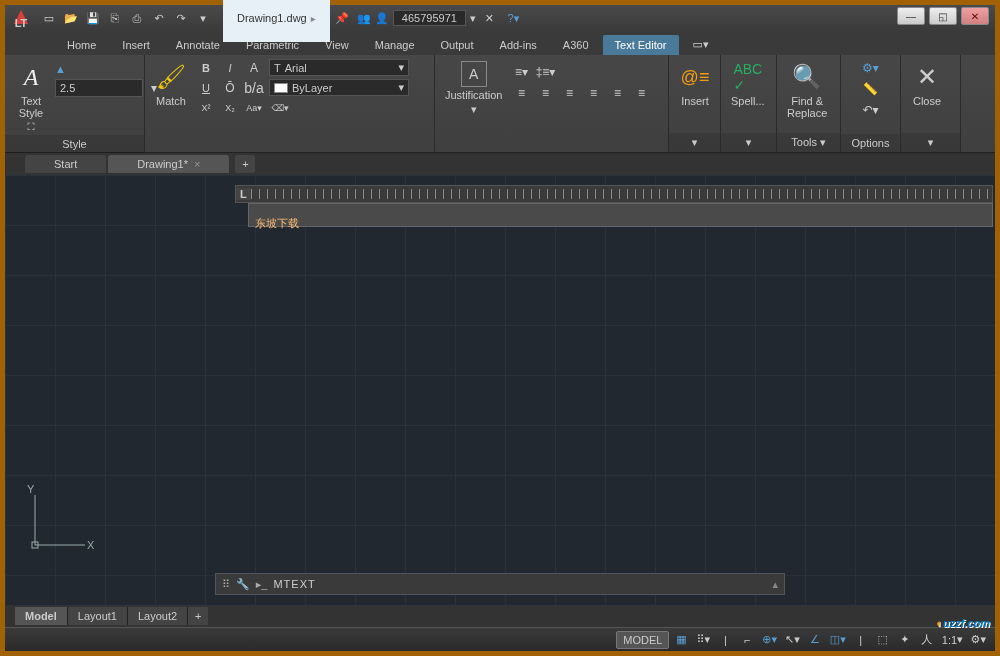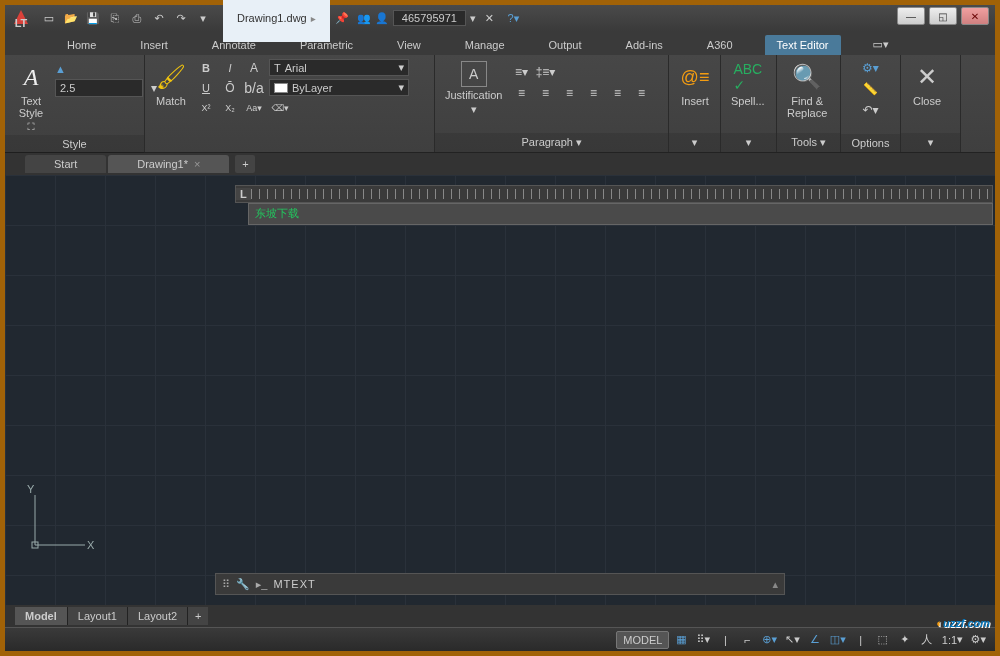--- a/index.html
+++ b/index.html
@@ -10,21 +10,21 @@
 .qat{display:flex;gap:2px;align-items:center}
 .qat-btn{width:20px;height:18px;display:flex;align-items:center;justify-content:center;color:#ccc;cursor:pointer;border-radius:2px}
 .filetab{background:#e8f0f7;color:#333;padding:18px 14px;border-radius:3px 3px 0 0;margin-left:10px;font-size:11px;display:flex;align-items:center;gap:4px}
 .filetab-x{color:#888;font-size:10px}
 .searchbox{background:#2a2a2a;border:1px solid #555;color:#888;padding:2px 6px;width:160px;margin-left:10px;font-style:italic}
 .user-area{display:flex;gap:4px;align-items:center;margin-left:8px;color:#ccc}
 .user-id{background:#2a2a2a;padding:1px 8px;border:1px solid #555;font-style:normal}
 .win-controls{position:absolute;right:6px;top:2px;display:flex;gap:4px}
 .win-btn{width:28px;height:18px;background:linear-gradient(#eee,#ccc);border:1px solid #888;border-radius:2px;display:flex;align-items:center;justify-content:center;font-size:10px;color:#333;cursor:pointer}
 .win-btn.close{background:linear-gradient(#f0a0a0,#d08080);color:#600}
-.ribbon-tabs{height:24px;background:#3a3a3a;display:flex;align-items:flex-end;padding-left:50px;gap:20px}
+.ribbon-tabs{height:24px;background:#3a3a3a;display:flex;align-items:flex-end;padding-left:50px;gap:2px}
 .rtab{padding:4px 12px;color:#ccc;cursor:pointer;font-size:11px}
 .rtab.active{background:#4a7a9a;color:#fff;border-radius:2px 2px 0 0}
 .ribbon{height:98px;background:linear-gradient(#474747,#3f3f3f);display:flex;border-bottom:1px solid #222}
 .panel{border-right:1px solid #2a2a2a;display:flex;flex-direction:column;padding:4px 6px 0}
 .panel-body{flex:1;display:flex;align-items:flex-start;gap:4px}
 .panel-title{text-align:center;color:#ccc;font-size:11px;padding:3px 0;background:rgba(0,0,0,0.1);margin:0 -6px}
 .big-btn{display:flex;flex-direction:column;align-items:center;gap:2px;padding:2px 4px;color:#ccc;cursor:pointer;border-radius:2px}
 .big-icon{width:32px;height:32px;display:flex;align-items:center;justify-content:center;font-size:24px}
 .btn-label{font-size:11px;text-align:center;line-height:1.1}
 .small-input{background:#2a2a2a;border:1px solid #555;color:#ccc;padding:1px 4px;width:88px}
@@ -36,21 +36,21 @@
 .docs-tabs{height:22px;background:#333;display:flex;align-items:center;padding-left:20px;gap:2px}
 .doc-tab{padding:3px 29px;background:#444;color:#ccc;border-radius:3px 3px 0 0;font-size:11px;display:flex;align-items:center;gap:6px}
 .doc-tab.active{background:#555}
 .doc-tab-x{color:#999;cursor:pointer}
 .doc-add{width:20px;height:18px;background:#444;color:#ccc;display:flex;align-items:center;justify-content:center;border-radius:2px;margin-left:4px;cursor:pointer}
 .canvas{flex:1;position:relative;background:#212830;overflow:hidden}
 .grid-bg{position:absolute;inset:0;background-image:linear-gradient(#2a313a 1px,transparent 1px),linear-gradient(90deg,#2a313a 1px,transparent 1px);background-size:50px 50px}
 .ruler{position:absolute;top:10px;left:230px;right:2px;height:18px;background:#3a3a3a;border:1px solid #555;display:flex;align-items:center}
 .ruler-L{color:#ccc;font-weight:bold;padding:0 4px;background:#444}
 .ruler-ticks{flex:1;background-image:linear-gradient(90deg,#888 1px,transparent 1px);background-size:8px 100%;height:10px}
-.textarea-ed{position:absolute;top:28px;left:243px;right:2px;height:22px;background:#4a4a4a;color:#22c55e;padding:1px 6px;font-size:13px;border:1px solid #666}
+.textarea-ed{position:absolute;top:28px;left:243px;right:2px;height:16px;background:#4a4a4a;color:#fdba74;padding:11px 6px;font-size:13px;border:1px solid #666}
 .ucs{position:absolute;left:20px;bottom:50px;color:#888}
 .cmdline{position:absolute;left:210px;bottom:10px;right:210px;height:22px;background:#3a3a3a;border:1px solid #555;display:flex;align-items:center;gap:6px;padding:0 6px}
 .cmd-icon{color:#aaa;font-size:11px}
 .cmd-text{color:#ccc;font-size:11px;letter-spacing:1px}
 .cmd-arrow{margin-left:auto;color:#888}
 .layout-tabs{height:22px;background:#333;display:flex;align-items:center;padding-left:10px}
 .ltab{padding:3px 10px;background:#444;color:#ccc;font-size:11px;border-right:1px solid #222;cursor:pointer}
 .ltab.active{background:#555;font-weight:bold}
 .ltab-add{width:20px;padding:3px 0;text-align:center;background:#444;color:#ccc;cursor:pointer}
 .statusbar{height:24px;background:linear-gradient(#3a3a3a,#2a2a2a);display:flex;align-items:center;padding:0 6px;gap:2px;border-top:1px solid #555}
@@ -195,21 +195,20 @@
           <div class="para-grid">
             <div class="fmt-btn">≡</div>
             <div class="fmt-btn">≡</div>
             <div class="fmt-btn">≡</div>
             <div class="fmt-btn">≡</div>
             <div class="fmt-btn">≡</div>
             <div class="fmt-btn">≡</div>
           </div>
         </div>
       </div>
-      <div class="panel-title">Paragraph  ▾</div>
     </div>
 
     <div class="panel" style="width:52px">
       <div class="panel-body">
           <div class="big-btn">
             <div class="big-icon" style="color:#f39c12;font-size:18px">@≡</div>
             <div class="btn-label">Insert</div>
           </div>
         </div>
       <div class="panel-title">▾</div>

